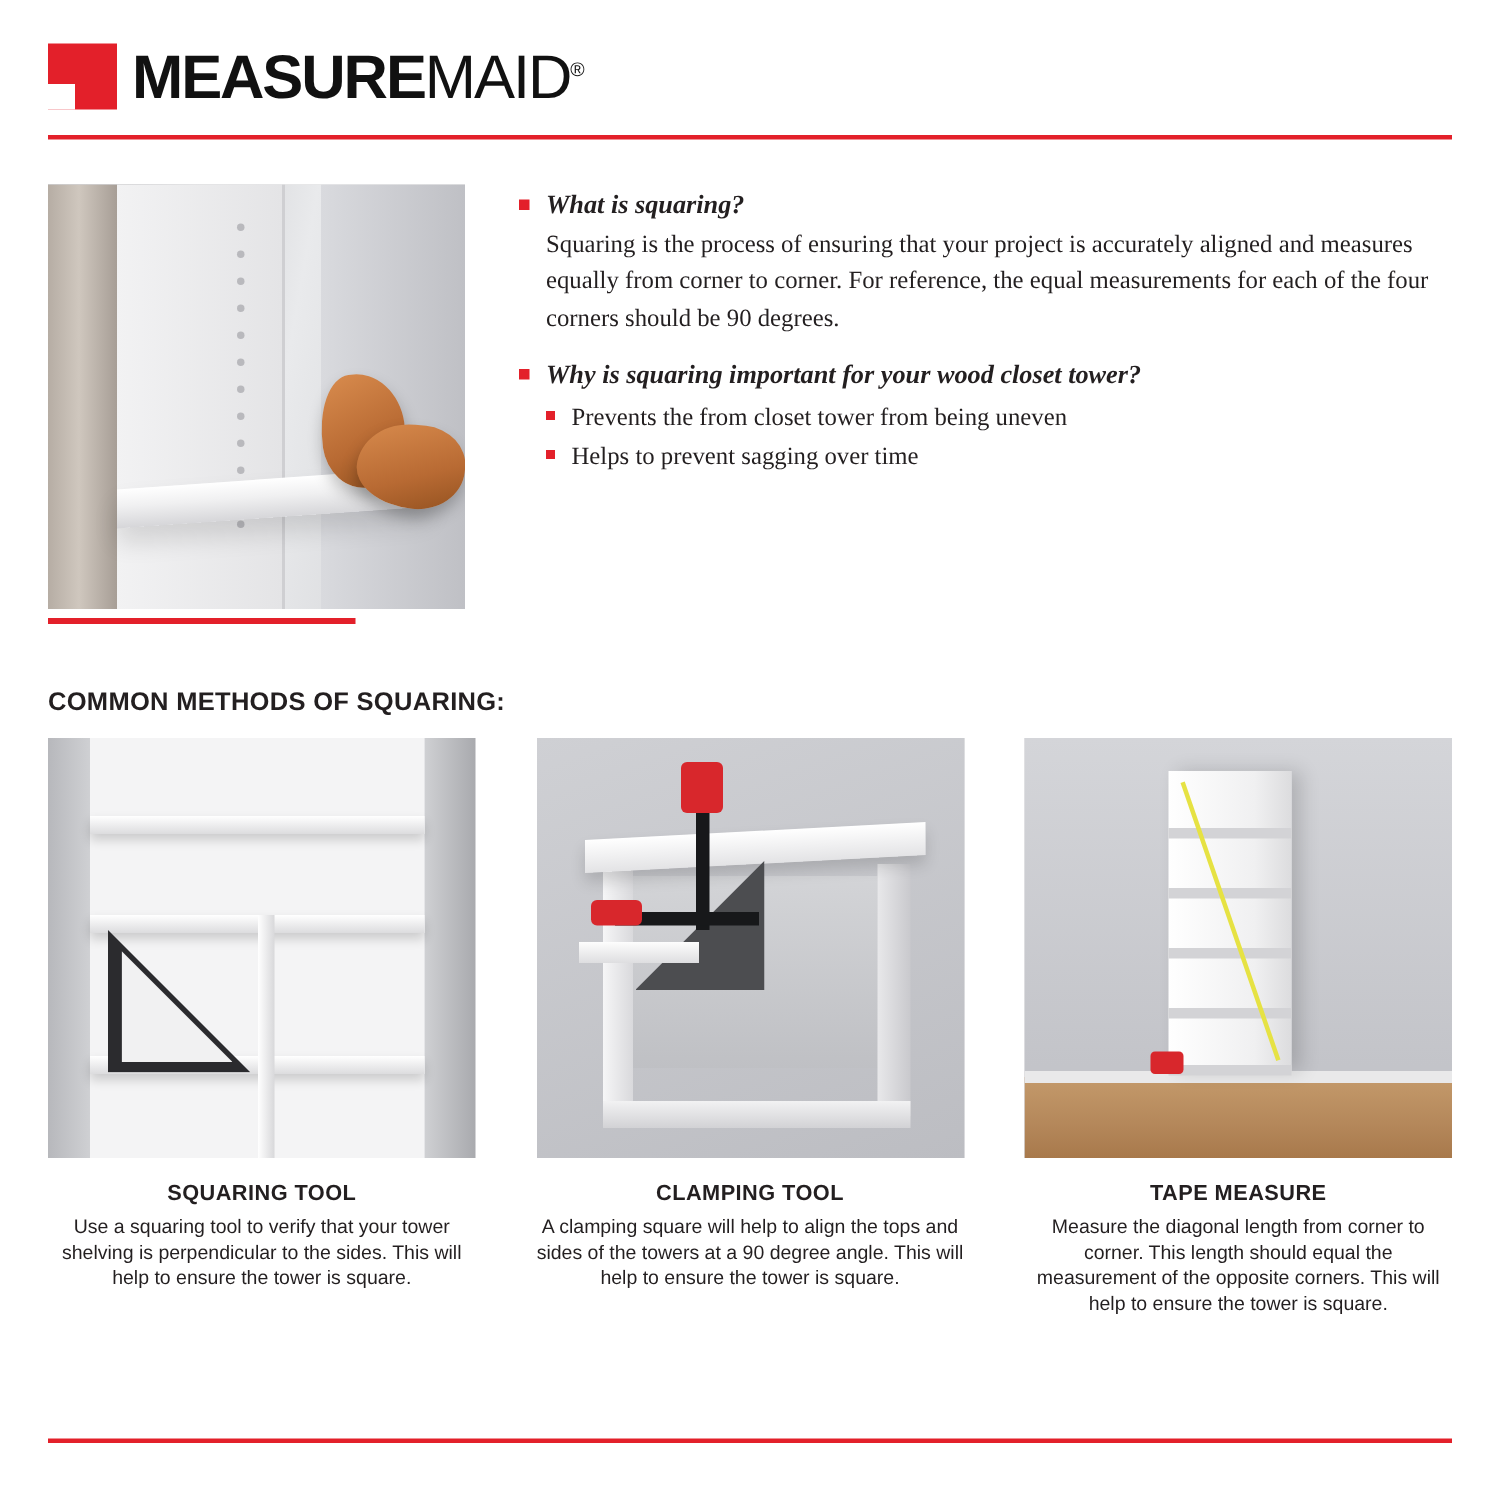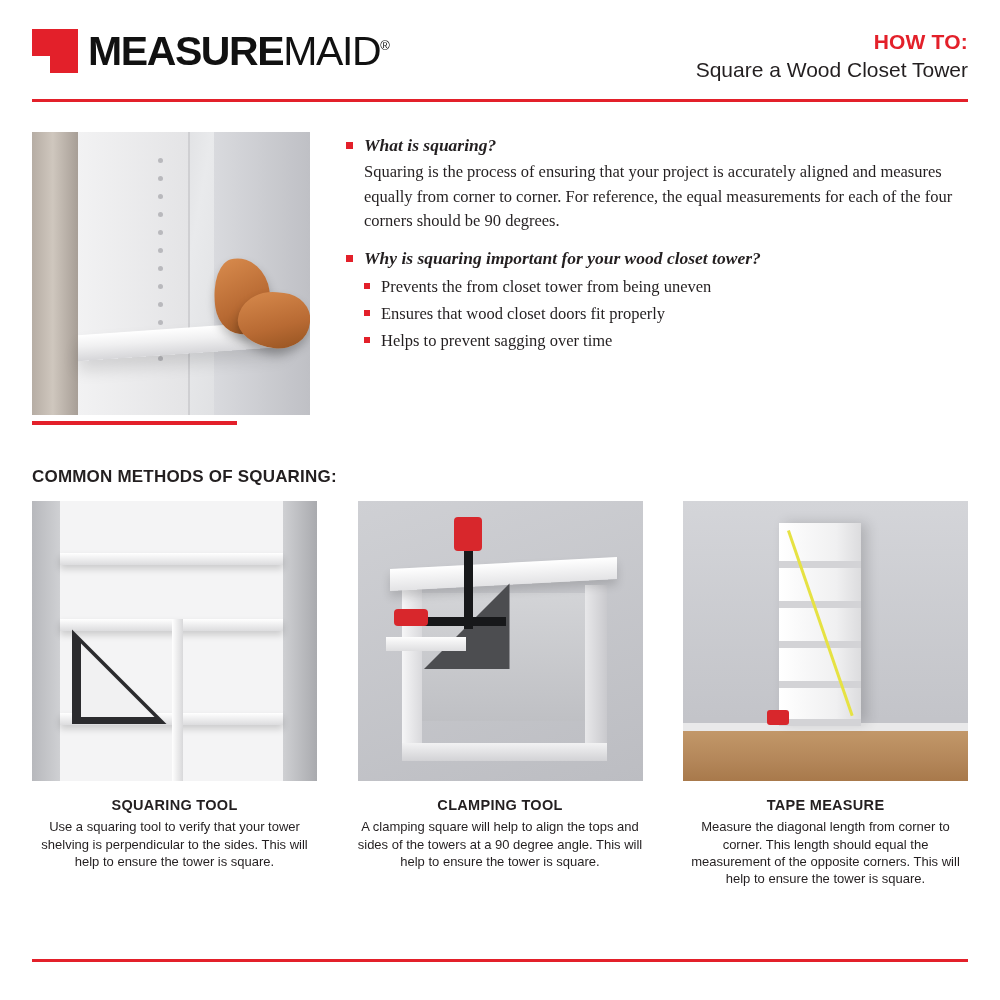--- a/index.html
+++ b/index.html
@@ -300,24 +300,20 @@
 </head>
 <body>
 
 <div class="page">
 
   <div class="header">
     <div class="logo">
       <div class="logo-mark"></div>
       <div class="logo-text"><span>MEASURE</span><span class="thin">MAID</span><span class="logo-reg">®</span></div>
     </div>
-    <div class="header-right">
-      <div class="howto">HOW TO:</div>
-      <div class="howto-sub">Square a Wood Closet Tower</div>
-    </div>
   </div>
   <div class="rule-red"></div>
 
   <div class="intro">
     <div class="intro-photo-wrap">
       <div class="intro-photo">
         <div class="ph-backwall"></div>
         <div class="ph-curtain"></div>
         <div class="ph-panel"></div>
         <div class="ph-holes">
@@ -348,21 +344,20 @@
         <div class="bullet-head">What is squaring?</div>
         <div class="bullet-body">Squaring is the process of ensuring that your project is accurately aligned and measures equally from corner to corner. For reference, the equal measurements for each of the four corners should be 90 degrees.</div>
       </div>
 
       <div class="bullet-block">
         <span class="sq"></span>
         <div class="bullet-head">Why is squaring important for your wood closet tower?</div>
         <ul class="sub-list">
           <li><span class="sq"></span><span>Prevents the from closet tower from being uneven</span></li>
           <li><span class="sq"></span></li>
-          <li><span class="sq"></span><span>Ensures that wood closet doors fit properly</span></li>
           <li><span class="sq"></span><span>Helps to prevent sagging over time</span></li>
         </ul>
       </div>
     </div>
   </div>
 
   <div class="methods-title">COMMON METHODS OF SQUARING:</div>
 
   <div class="methods">
 

